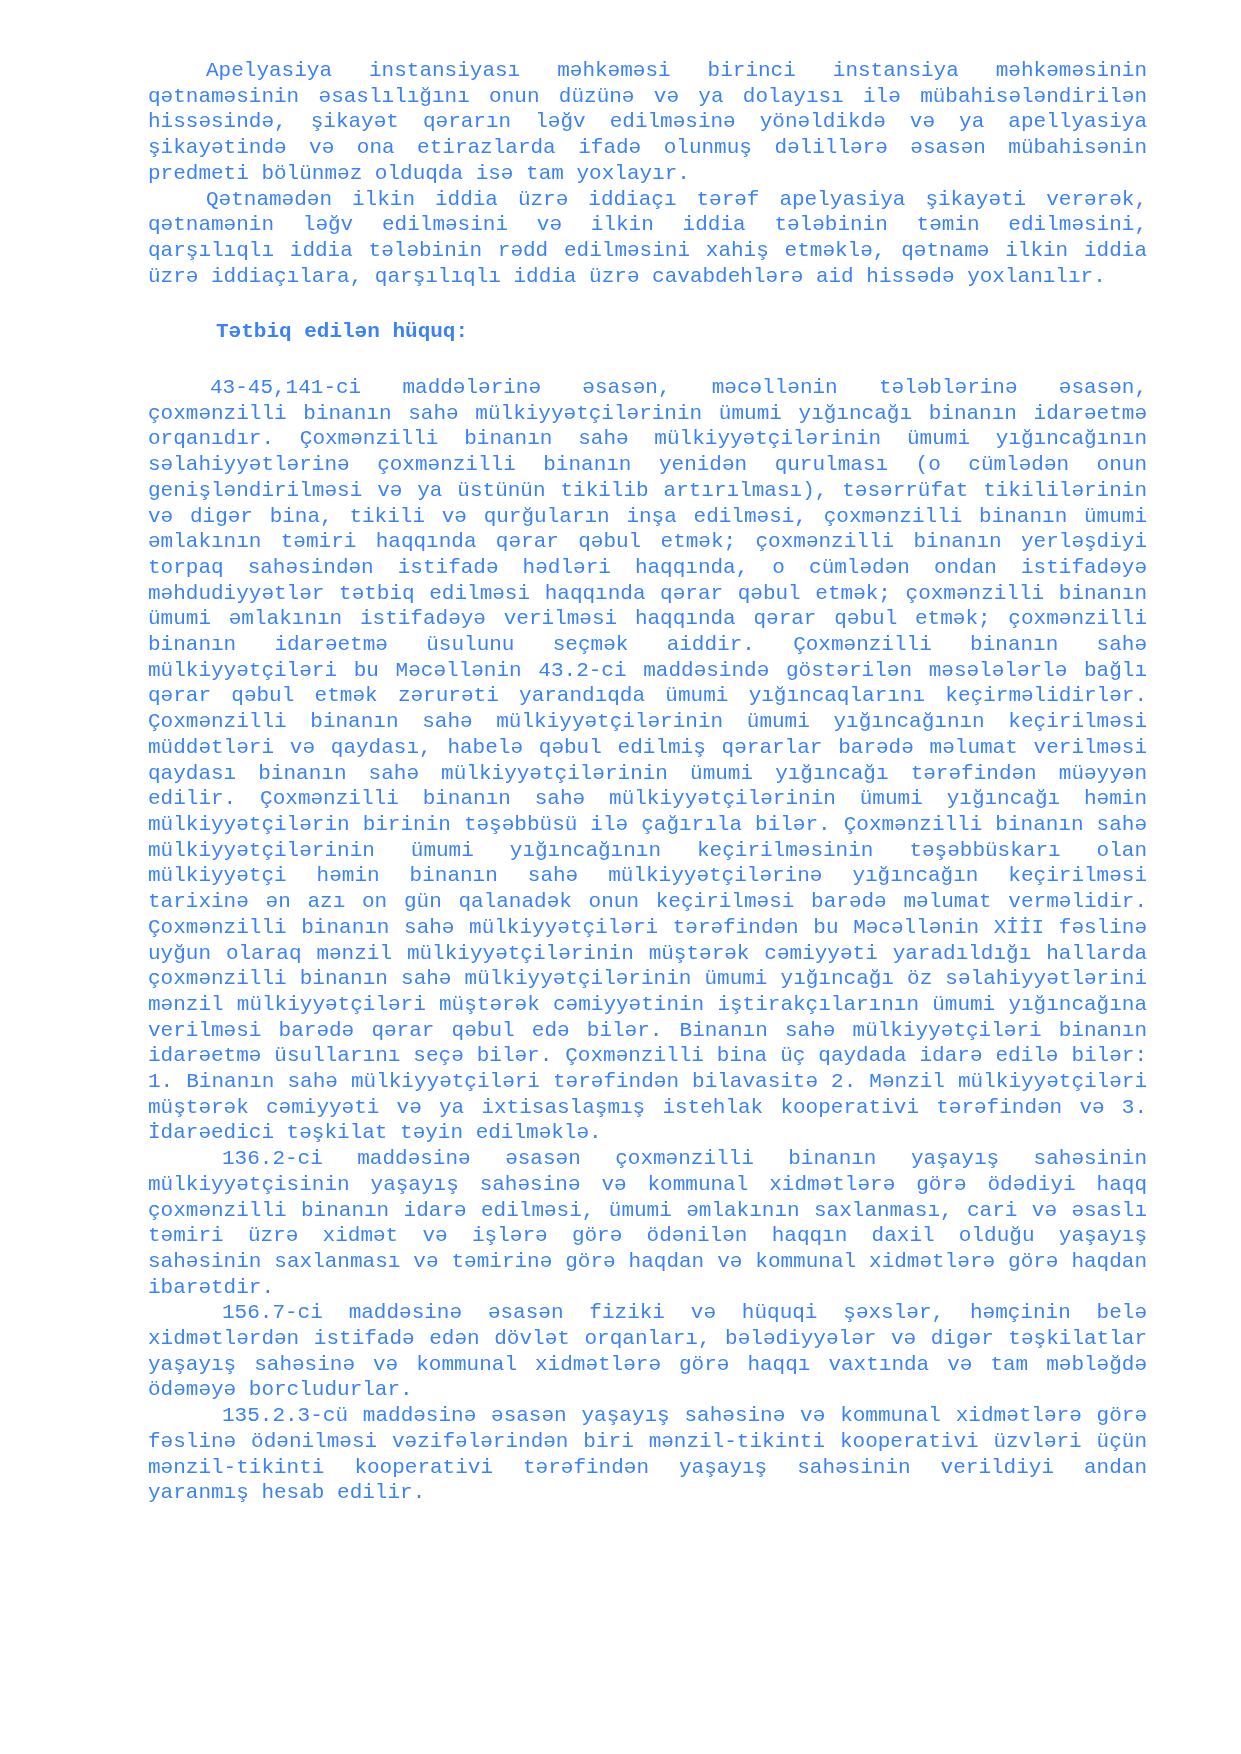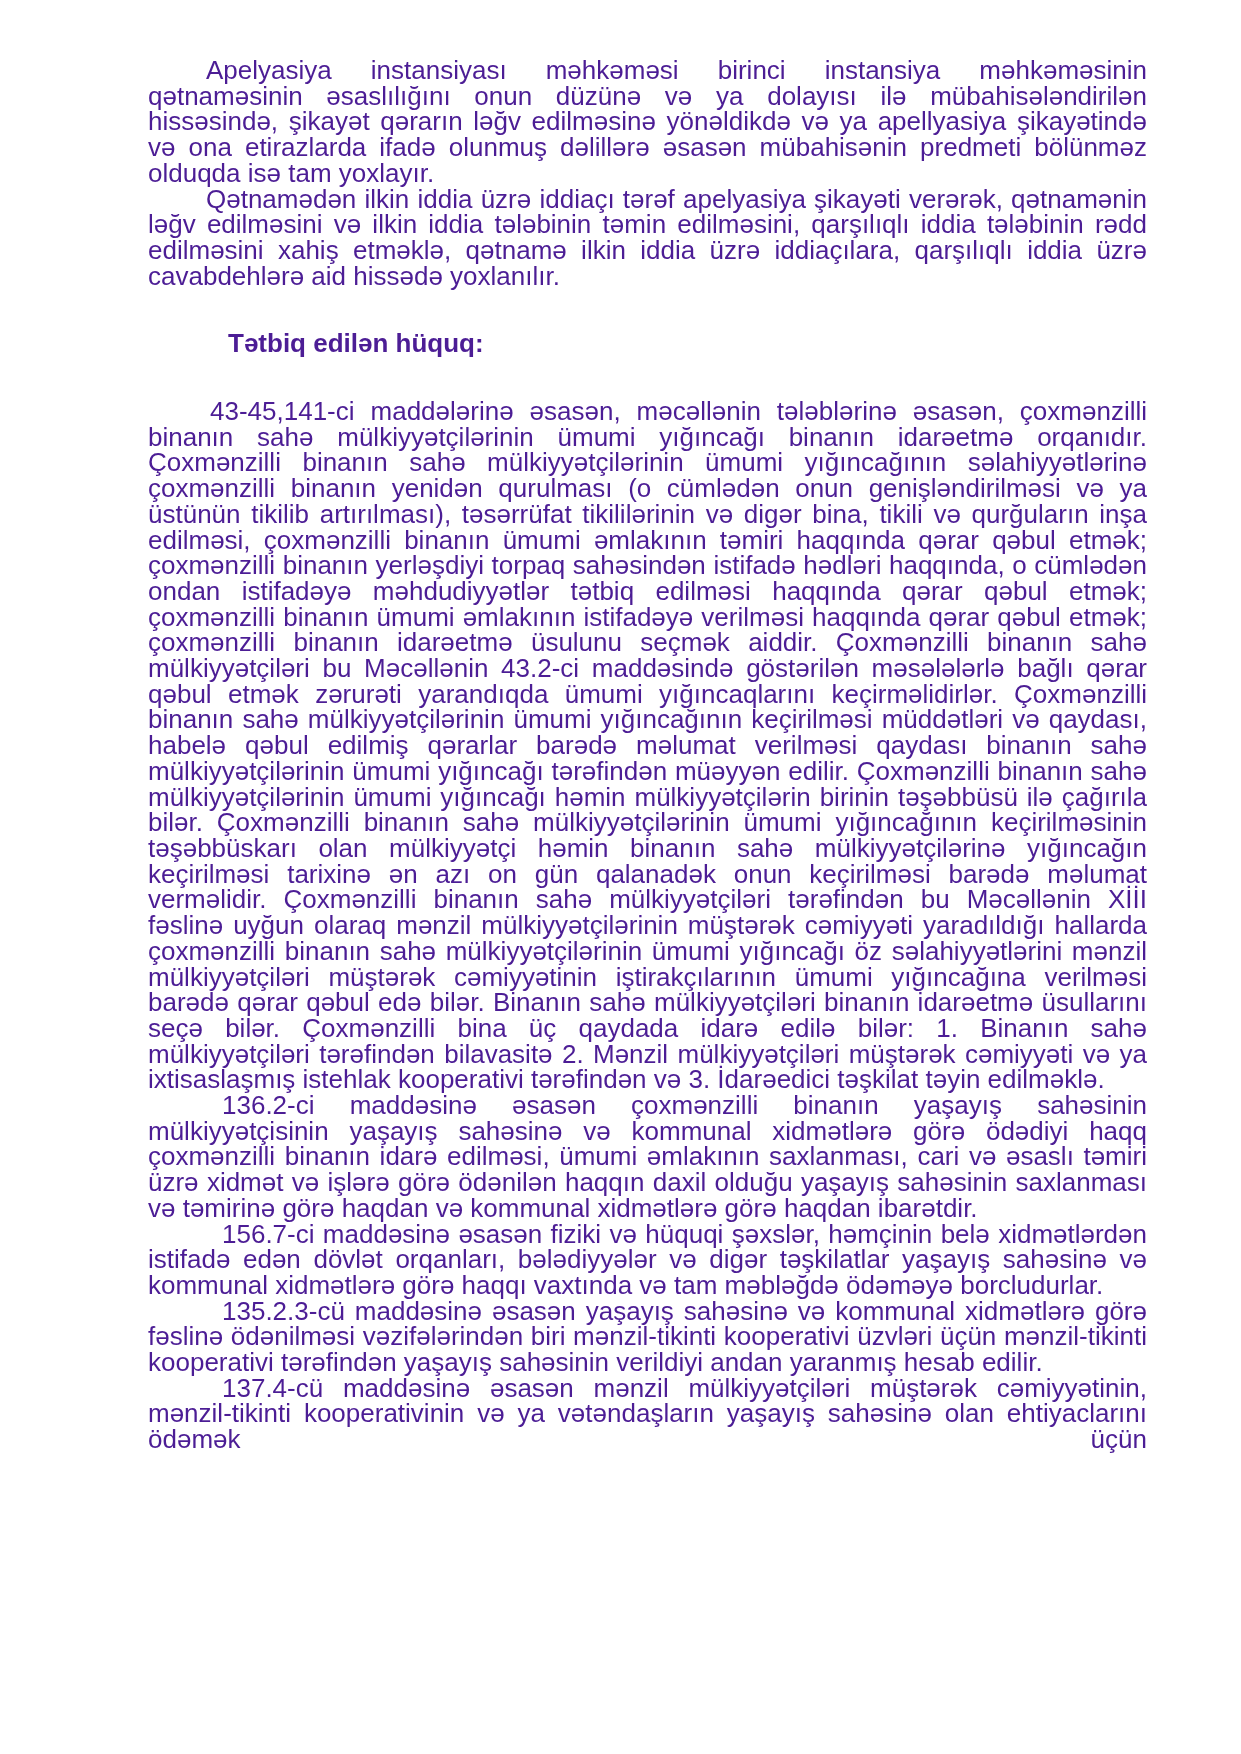--- a/index.html
+++ b/index.html
@@ -2,33 +2,33 @@
 <html><head>
 <meta charset="utf-8">
 <style>
   html, body { margin: 0; padding: 0; background: #ffffff; }
   body { width: 1241px; height: 1754px; position: relative; overflow: hidden; }
   .page {
     position: absolute;
     left: 148px;
     top: 58px;
     width: 999px;
-    font-family: Liberation Sans, sans-serif;
-    font-size: 26px;
+    font-family: Liberation Mono, monospace;
+    font-size: 21px;
     line-height: 25.7px;
-    color: #4c1d95;
+    color: #3b82f6;
   }
   .para {
     margin: 0;
     text-align: justify;
     text-indent: 58px;
   }
   .heading {
     font-weight: bold;
-    margin: 12px;
+    margin: 0;
     padding-left: 68px;
   }
   .heading.sub { padding-left: 75px; }
   .spacer-md { height: 30px; }
   .para.small-indent { text-indent: 62px; }
   .para.ind136 { text-indent: 74px; }
 </style>
 </head>
 <body>
 
@@ -39,14 +39,13 @@
   <div class="spacer-md"></div>
 
   <p class="heading">Tətbiq edilən hüquq:</p>
 
   <div class="spacer-md"></div>
 
   <p class="para small-indent">43-45,141-ci maddələrinə əsasən, məcəllənin tələblərinə əsasən, çoxmənzilli binanın sahə mülkiyyətçilərinin ümumi yığıncağı binanın idarəetmə orqanıdır. Çoxmənzilli binanın sahə mülkiyyətçilərinin ümumi yığıncağının səlahiyyətlərinə çoxmənzilli binanın yenidən qurulması (o cümlədən onun genişləndirilməsi və ya üstünün tikilib artırılması), təsərrüfat tikililərinin və digər bina, tikili və qurğuların inşa edilməsi, çoxmənzilli binanın ümumi əmlakının təmiri haqqında qərar qəbul etmək; çoxmənzilli binanın yerləşdiyi torpaq sahəsindən istifadə hədləri haqqında, o cümlədən ondan istifadəyə məhdudiyyətlər tətbiq edilməsi haqqında qərar qəbul etmək; çoxmənzilli binanın ümumi əmlakının istifadəyə verilməsi haqqında qərar qəbul etmək; çoxmənzilli binanın idarəetmə üsulunu seçmək aiddir. Çoxmənzilli binanın sahə mülkiyyətçiləri bu Məcəllənin 43.2-ci maddəsində göstərilən məsələlərlə bağlı qərar qəbul etmək zərurəti yarandıqda ümumi yığıncaqlarını keçirməlidirlər. Çoxmənzilli binanın sahə mülkiyyətçilərinin ümumi yığıncağının keçirilməsi müddətləri və qaydası, habelə qəbul edilmiş qərarlar barədə məlumat verilməsi qaydası binanın sahə mülkiyyətçilərinin ümumi yığıncağı tərəfindən müəyyən edilir. Çoxmənzilli binanın sahə mülkiyyətçilərinin ümumi yığıncağı həmin mülkiyyətçilərin birinin təşəbbüsü ilə çağırıla bilər. Çoxmənzilli binanın sahə mülkiyyətçilərinin ümumi yığıncağının keçirilməsinin təşəbbüskarı olan mülkiyyətçi həmin binanın sahə mülkiyyətçilərinə yığıncağın keçirilməsi tarixinə ən azı on gün qalanadək onun keçirilməsi barədə məlumat verməlidir. Çoxmənzilli binanın sahə mülkiyyətçiləri tərəfindən bu Məcəllənin XİİI fəslinə uyğun olaraq mənzil mülkiyyətçilərinin müştərək cəmiyyəti yaradıldığı hallarda çoxmənzilli binanın sahə mülkiyyətçilərinin ümumi yığıncağı öz səlahiyyətlərini mənzil mülkiyyətçiləri müştərək cəmiyyətinin iştirakçılarının ümumi yığıncağına verilməsi barədə qərar qəbul edə bilər. Binanın sahə mülkiyyətçiləri binanın idarəetmə üsullarını seçə bilər. Çoxmənzilli bina üç qaydada idarə edilə bilər: 1. Binanın sahə mülkiyyətçiləri tərəfindən bilavasitə 2. Mənzil mülkiyyətçiləri müştərək cəmiyyəti və ya ixtisaslaşmış istehlak kooperativi tərəfindən və 3. İdarəedici təşkilat təyin edilməklə.</p>
   <p class="para ind136">136.2-ci maddəsinə əsasən çoxmənzilli binanın yaşayış sahəsinin mülkiyyətçisinin yaşayış sahəsinə və kommunal xidmətlərə görə ödədiyi haqq çoxmənzilli binanın idarə edilməsi, ümumi əmlakının saxlanması, cari və əsaslı təmiri üzrə xidmət və işlərə görə ödənilən haqqın daxil olduğu yaşayış sahəsinin saxlanması və təmirinə görə haqdan və kommunal xidmətlərə görə haqdan ibarətdir.</p>
   <p class="para ind136">156.7-ci maddəsinə əsasən fiziki və hüquqi şəxslər, həmçinin belə xidmətlərdən istifadə edən dövlət orqanları, bələdiyyələr və digər təşkilatlar yaşayış sahəsinə və kommunal xidmətlərə görə haqqı vaxtında və tam məbləğdə ödəməyə borcludurlar.</p>
   <p class="para ind136">135.2.3-cü maddəsinə əsasən yaşayış sahəsinə və kommunal xidmətlərə görə fəslinə ödənilməsi vəzifələrindən biri mənzil-tikinti kooperativi üzvləri üçün mənzil-tikinti kooperativi tərəfindən yaşayış sahəsinin verildiyi andan yaranmış hesab edilir.</p>
-  <p class="para ind136" style="text-align-last: justify;">137.4-cü maddəsinə əsasən mənzil mülkiyyətçiləri müştərək cəmiyyətinin, mənzil-tikinti kooperativinin və ya vətəndaşların yaşayış sahəsinə olan ehtiyaclarını ödəmək üçün</p>
 </div>
 
 </body></html>

